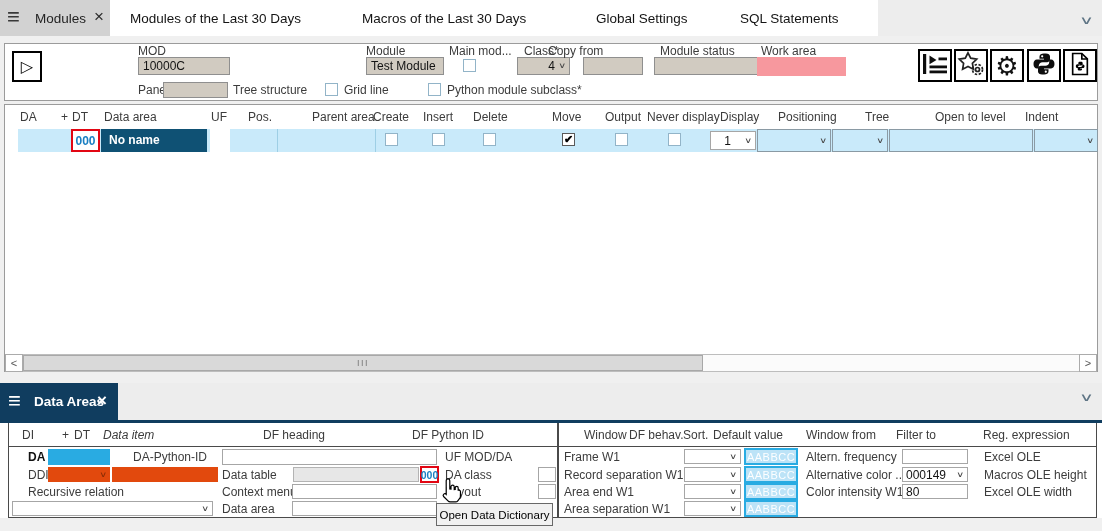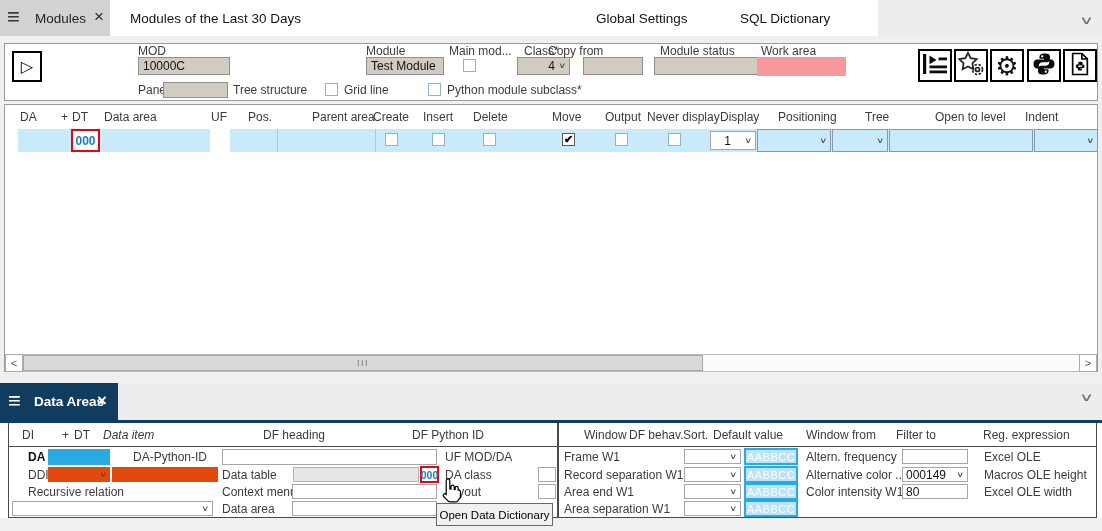--- a/index.html
+++ b/index.html
@@ -29,22 +29,23 @@
 
 <div class="screen">
 
   <div class="abs" style="left:0;top:0;width:1102px;height:36px;background:#fff;"></div>
   <div class="abs" style="left:878px;top:0;width:224px;height:36px;background:#ededed;"></div>
   <div class="abs" style="left:0;top:0;width:110px;height:36px;background:#d2d2d2;"></div>
   <span class="abs" style="left:7px;top:5px;font-size:22px;font-weight:bold;color:#383838;line-height:24px;">≡</span>
   <span class="tabtxt" style="left:35px;top:10px;font-weight:500;color:#242424;">Modules</span>
   <span class="abs" style="left:94px;top:7px;font-size:17px;color:#2c2c2c;">×</span>
   <span class="tabtxt" style="left:130px;top:10px;">Modules of the Last 30 Days</span>
+  <span class="tabtxt" style="left:362px;top:10px;">Macros of the Last 30 Days</span>
   <span class="tabtxt" style="left:596px;top:10px;">Global Settings</span>
-  <span class="tabtxt" style="left:740px;top:10px;">SQL Dictionary</span>
+  <span class="tabtxt" style="left:740px;top:10px;">SQL Statements</span>
   <span class="chev" style="left:1082px;top:14px;">∨</span>
 
   <div class="abs" style="left:4px;top:43px;width:1094px;height:58px;background:#fff;border:1px solid #9b9b9b;"></div>
   <div class="abs" style="left:12px;top:51px;width:30px;height:31px;background:#fff;border:2px solid #000;display:flex;align-items:center;justify-content:center;">
     <span style="font-size:16px;color:#000;line-height:16px;">▷</span>
   </div>
 
   <span class="lbl" style="left:138px;top:45px;">MOD</span>
   <div class="fld" style="left:138px;top:57px;width:92px;height:18px;">10000C</div>
   <span class="lbl" style="left:366px;top:45px;">Module</span>
@@ -122,20 +123,21 @@
   <span class="lbl" style="left:605px;top:111px;">Output</span>
   <span class="lbl" style="left:647px;top:111px;">Never display</span>
   <span class="lbl" style="left:720px;top:111px;">Display</span>
   <span class="lbl" style="left:778px;top:111px;">Positioning</span>
   <span class="lbl" style="left:865px;top:111px;">Tree</span>
   <span class="lbl" style="left:935px;top:111px;">Open to level</span>
   <span class="lbl" style="left:1025px;top:111px;">Indent</span>
 
   <div class="abs" style="left:18px;top:129px;width:1080px;height:23px;background:var(--row-blue);"></div>
   <div class="codebox" style="left:71px;top:129px;width:29px;height:23px;font-size:12px;">000</div>
+  <div class="abs" style="left:101px;top:129px;width:106px;height:23px;background:var(--cell-navy);color:#fff;font-size:12px;font-weight:bold;line-height:23px;padding-left:8px;">No name</div>
   <div class="abs" style="left:210px;top:129px;width:20px;height:23px;background:#fff;"></div>
   <div class="rowsep" style="left:277px;"></div>
   <div class="rowsep" style="left:375px;"></div>
   <div class="cb" style="left:385px;top:133px;"></div>
   <div class="cb" style="left:432px;top:133px;"></div>
   <div class="cb" style="left:483px;top:133px;"></div>
   <div class="cb" style="left:562px;top:133px;border-color:#5a5a5a;">✔</div>
   <div class="cb" style="left:615px;top:133px;"></div>
   <div class="cb" style="left:668px;top:133px;"></div>
   <div class="wfld dd" style="left:710px;top:131px;width:46px;height:19px;justify-content:center;">

